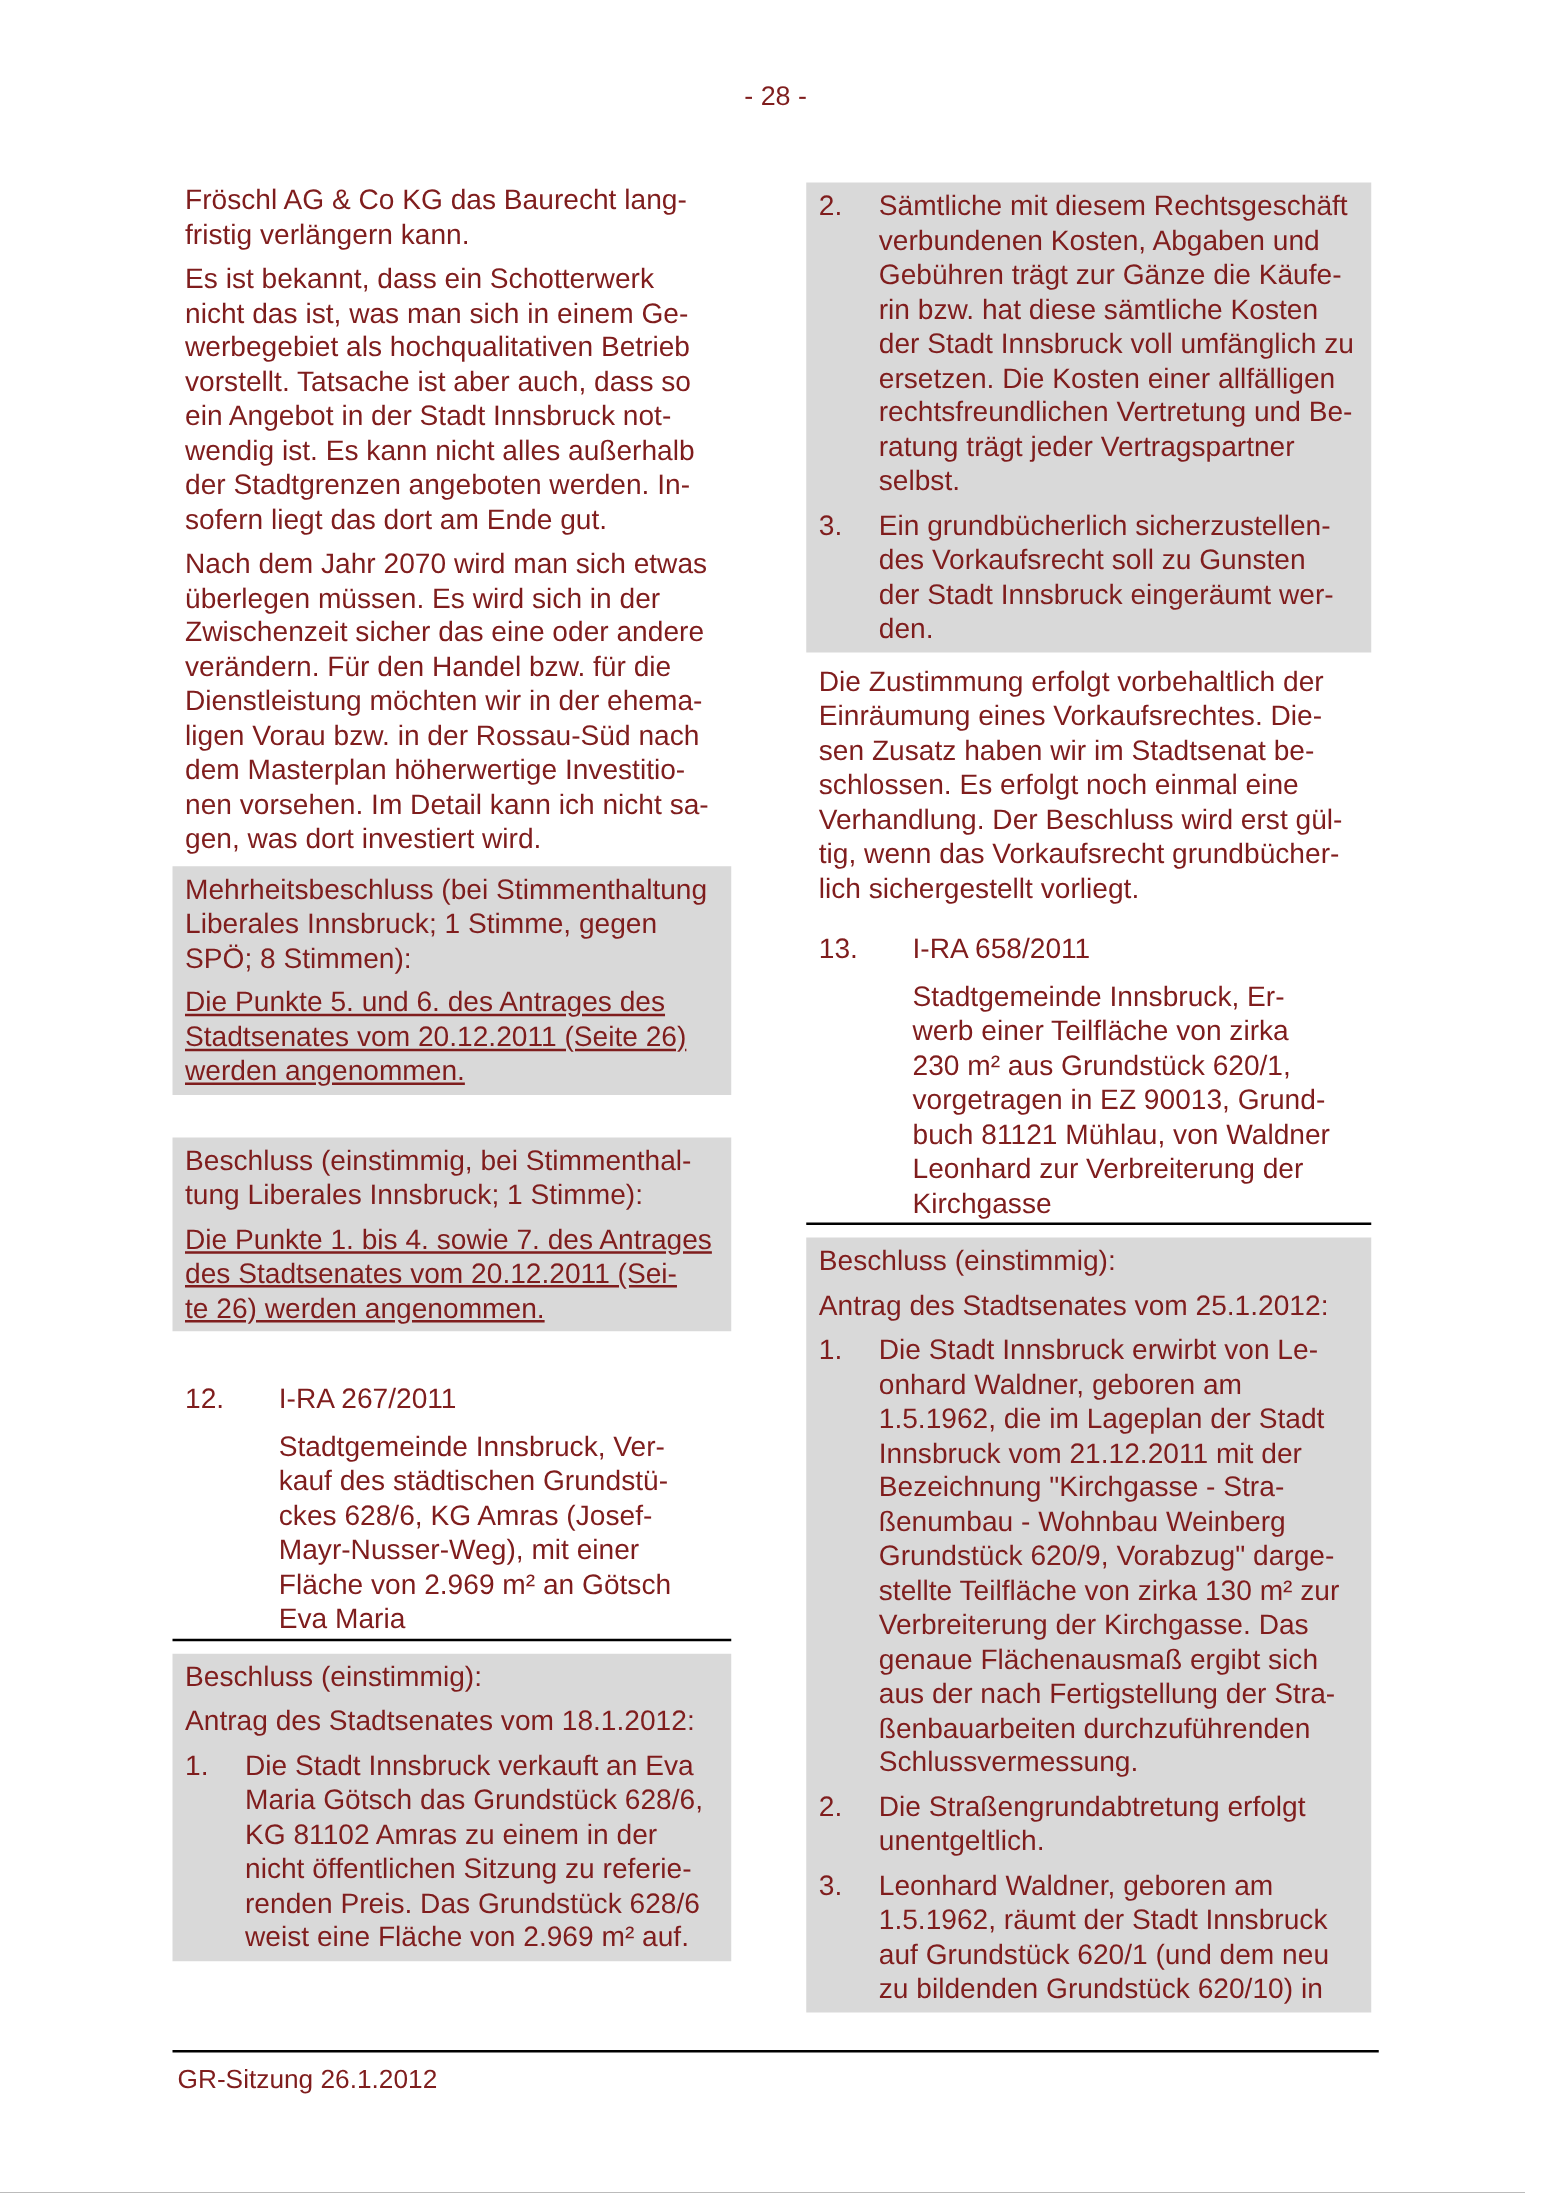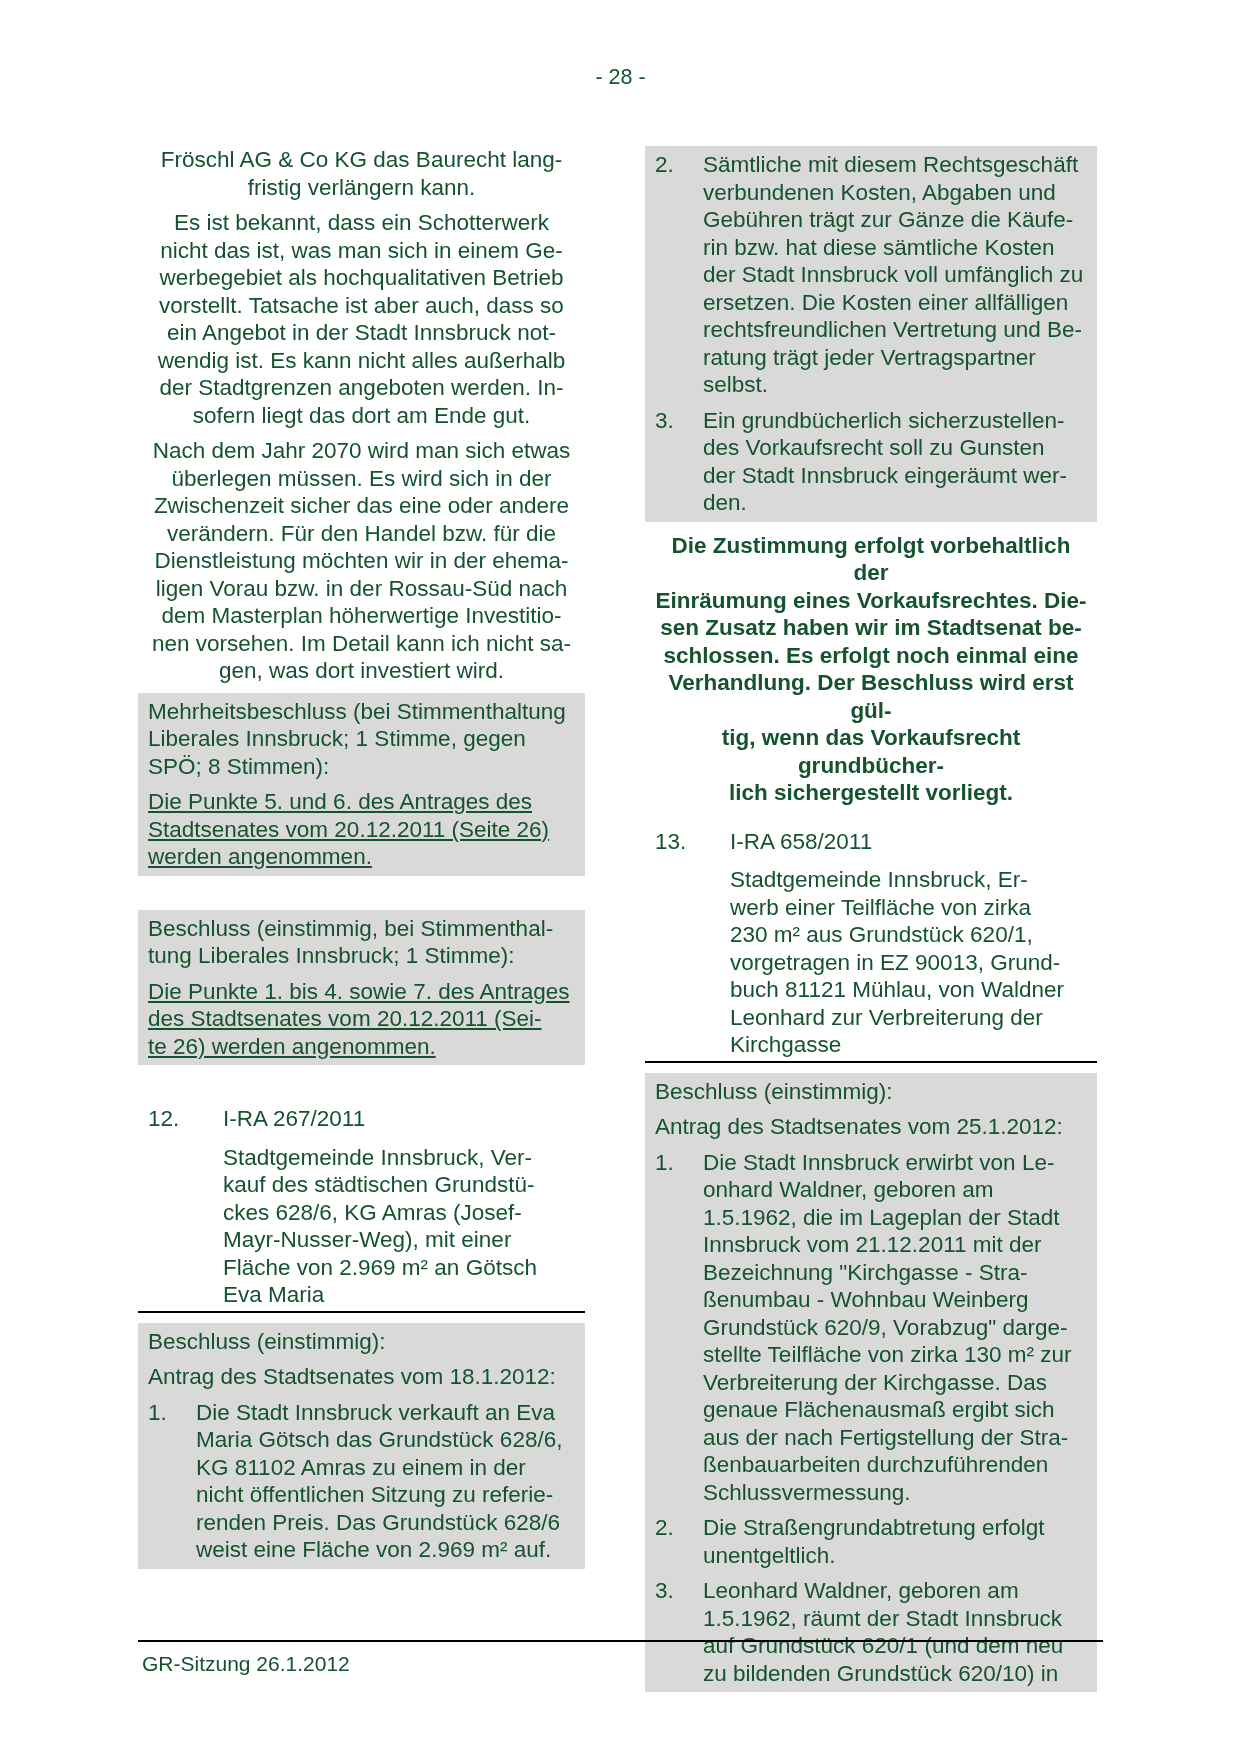--- a/index.html
+++ b/index.html
@@ -1,31 +1,31 @@
 <!DOCTYPE html>
 <html lang="de"><head>
 <meta charset="utf-8">
 <style>
   html,body{margin:0;padding:0;background:#888;}
   .page{
     position:relative;
     width:1241px;height:1754px;
     background:#ffffff;
     font-family:"Liberation Sans","DejaVu Sans",sans-serif;
-    font-size:22.5px;line-height:27.5px;color:#14532d;
+    font-size:22.5px;line-height:27.5px;color:#7f1d1d;
     overflow:hidden;
   }
   .page-number{
     position:absolute;top:64px;left:0;width:1241px;
     text-align:center;font-size:21.5px;
   }
   .col{position:absolute;top:146px;}
   .col-left{left:138px;width:447px;}
   .col-right{left:645px;width:452px;}
-  .para{margin:0 0 8px 0;padding:0 10px;white-space:pre-line;text-align:center;}
+  .para{margin:0 0 8px 0;padding:0 10px;white-space:pre-line;}
   .graybox{background:#d9d9d9;padding:5px 10px;}
   .graybox p{margin:0 0 8px 0;white-space:pre-line;}
   .graybox p:last-child{margin-bottom:0;text-decoration:underline;}
   .box1{margin-bottom:34px;}
   .box2{margin-bottom:0;}
   .agenda{margin-top:40px;padding:0 10px;}
   .agenda-head{display:flex;}
   .agenda-head .num{flex:0 0 75px;}
   .agenda-desc{margin-top:11px;margin-left:75px;white-space:pre-line;}
   .rule{height:2px;background:#000;margin-top:2px;margin-bottom:10px;}
@@ -128,21 +128,21 @@
       </div>
       <div class="li">
         <span class="n">3.</span>
           <span class="t">Ein grundbücherlich sicherzustellen-
 des Vorkaufsrecht soll zu Gunsten
 der Stadt Innsbruck eingeräumt wer-
 den.</span>
       </div>
     </div>
 
-    <p class="para" style="margin-top:10px;font-weight:bold;">Die Zustimmung erfolgt vorbehaltlich der
+    <p class="para" style="margin-top:10px;">Die Zustimmung erfolgt vorbehaltlich der
 Einräumung eines Vorkaufsrechtes. Die-
 sen Zusatz haben wir im Stadtsenat be-
 schlossen. Es erfolgt noch einmal eine
 Verhandlung. Der Beschluss wird erst gül-
 tig, wenn das Vorkaufsrecht grundbücher-
 lich sichergestellt vorliegt.</p>
 
     <div class="agenda" style="margin-top:21px;">
       <div class="agenda-head">
         <span class="num">13.</span>

